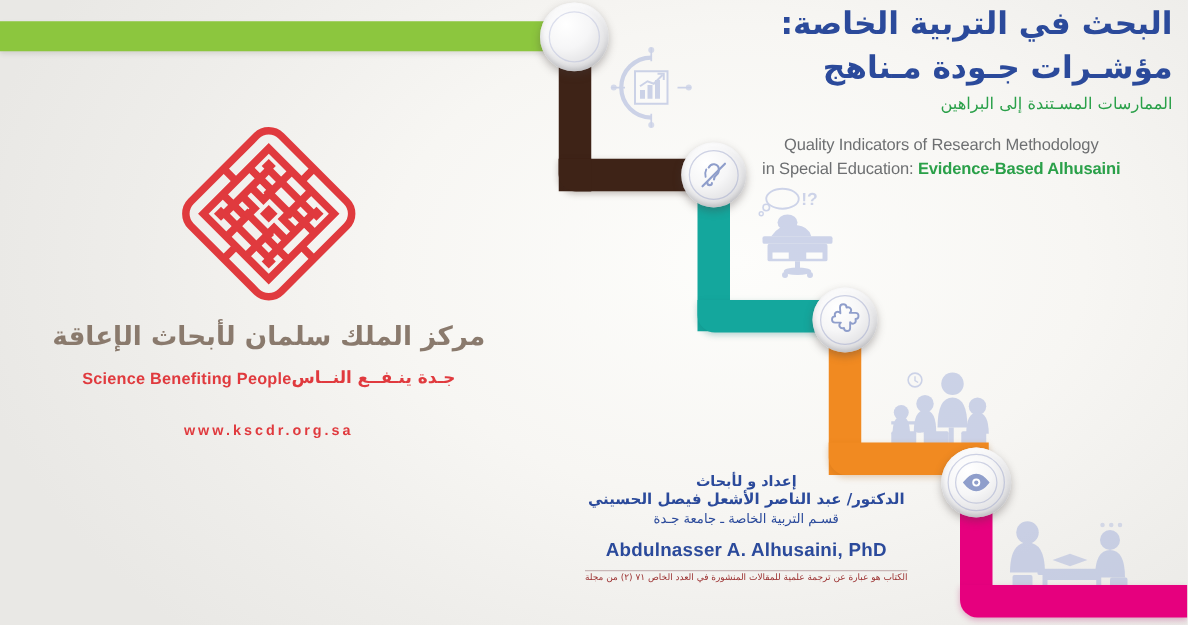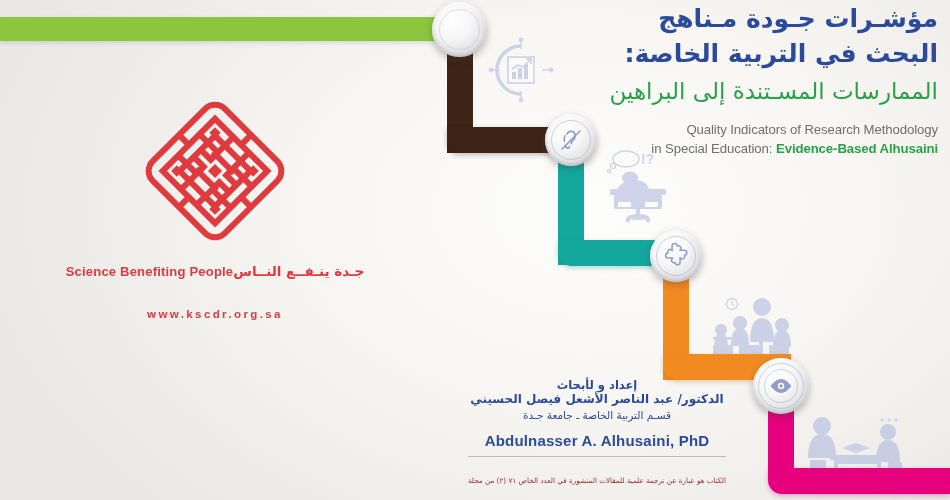--- a/index.html
+++ b/index.html
@@ -60,38 +60,38 @@
 
   
   #title-block{position:absolute;right:12px;top:2px;width:370px;text-align:right;direction:rtl;}
   .t-ar1{
     font-family:"DejaVu Sans", sans-serif;
     font-size:25px;font-weight:bold;color:#2b4a9b;line-height:1.38;
     letter-spacing:-.3px;
   }
   .t-ar2{
     font-family:"DejaVu Sans", sans-serif;
-    font-size:23px;font-weight:normal;color:#2aa049;margin-top:4px;line-height:1.4;
+    font-size:13px;font-weight:normal;color:#2aa049;margin-top:4px;line-height:1.4;
   }
   .t-en{
-    direction:ltr;text-align:right;margin-top:14px;
+    direction:ltr;text-align:center;margin-top:14px;
     font-size:13.2px;color:#6d6f71;line-height:1.42;letter-spacing:-.1px;
   }
   .t-en b{color:#2aa049;font-weight:bold;}
 
   
   #author-block{position:absolute;left:402px;top:378px;width:390px;text-align:center;direction:rtl;}
   .a-prep{font-family:"DejaVu Sans", sans-serif;font-size:11.5px;color:#2b4a9b;font-weight:bold;letter-spacing:.3px;}
   .a-ar-name{font-family:"DejaVu Sans", sans-serif;font-size:12px;color:#2b4a9b;font-weight:bold;}
   .a-ar-dept{font-family:"DejaVu Sans", sans-serif;font-size:10.5px;color:#2b4a9b;font-weight:normal;margin-top:3px;}
   .a-en-name{direction:ltr;font-size:15px;color:#2b4a9b;font-weight:bold;margin-top:11px;letter-spacing:.2px;}
   .a-en-dept{direction:ltr;font-size:13px;color:#2b4a9b;margin-top:1px;letter-spacing:-.1px;}
   .a-note{
     font-family:"DejaVu Sans", sans-serif;font-size:7.2px;color:#9b3030;
-    margin-top:7px;border-top:1px solid #c9b7b7;padding-top:19px;display:inline-block;
+    margin-top:7px;border-top:1px solid #c9b7b7;padding-top:0;display:inline-block;
   }
 </style>
 </head>
 <body>
 
 <div id="cover">
 
   <svg class="deco" style="left:487px;top:36px;" width="68" height="68" viewBox="0 0 68 68">
     <g fill="none" stroke="#a8b4dc" stroke-width="3.4">
       <path d="M34 10 A24 24 0 1 0 34 58"></path>
@@ -261,30 +261,31 @@
           <rect x="60" y="84" width="30" height="6"></rect>
           <rect x="70" y="70" width="10" height="10"></rect>
           <rect x="44" y="44" width="8" height="8"></rect>
           <rect x="98" y="44" width="8" height="8"></rect>
           <rect x="44" y="98" width="8" height="8"></rect>
           <rect x="98" y="98" width="8" height="8"></rect>
         </g>
       </g>
     </svg>
 
+    <div class="ar-name">مركز الملك سلمان لأبحاث الإعاقة</div>
     <div class="tagline">
       <span class="tag-en">Science Benefiting People</span>
       <span class="tag-ar">جـدة ينـفــع النــاس</span>
     </div>
     <div class="site">www.kscdr.org.sa</div>
   </div>
 
   <div id="title-block">
+    <div class="t-ar1">البحث في التربية الخاصة:</div>
     <div class="t-ar1">مؤشـرات جـودة مـناهج</div>
-    <div class="t-ar1">البحث في التربية الخاصة:</div>
     <div class="t-ar2">الممارسات المسـتندة إلى البراهين</div>
     <div class="t-en">
       <div>Quality Indicators of Research Methodology</div>
       <div><span>in Special Education: </span><b>Evidence-Based Alhusaini</b></div>
     </div>
   </div>
 
   <div id="author-block">
     <div class="a-prep">إعداد و لأبحاث</div>
     <div class="a-ar-name">الدكتور/ عبد الناصر الأشعل فيصل الحسيني</div>

